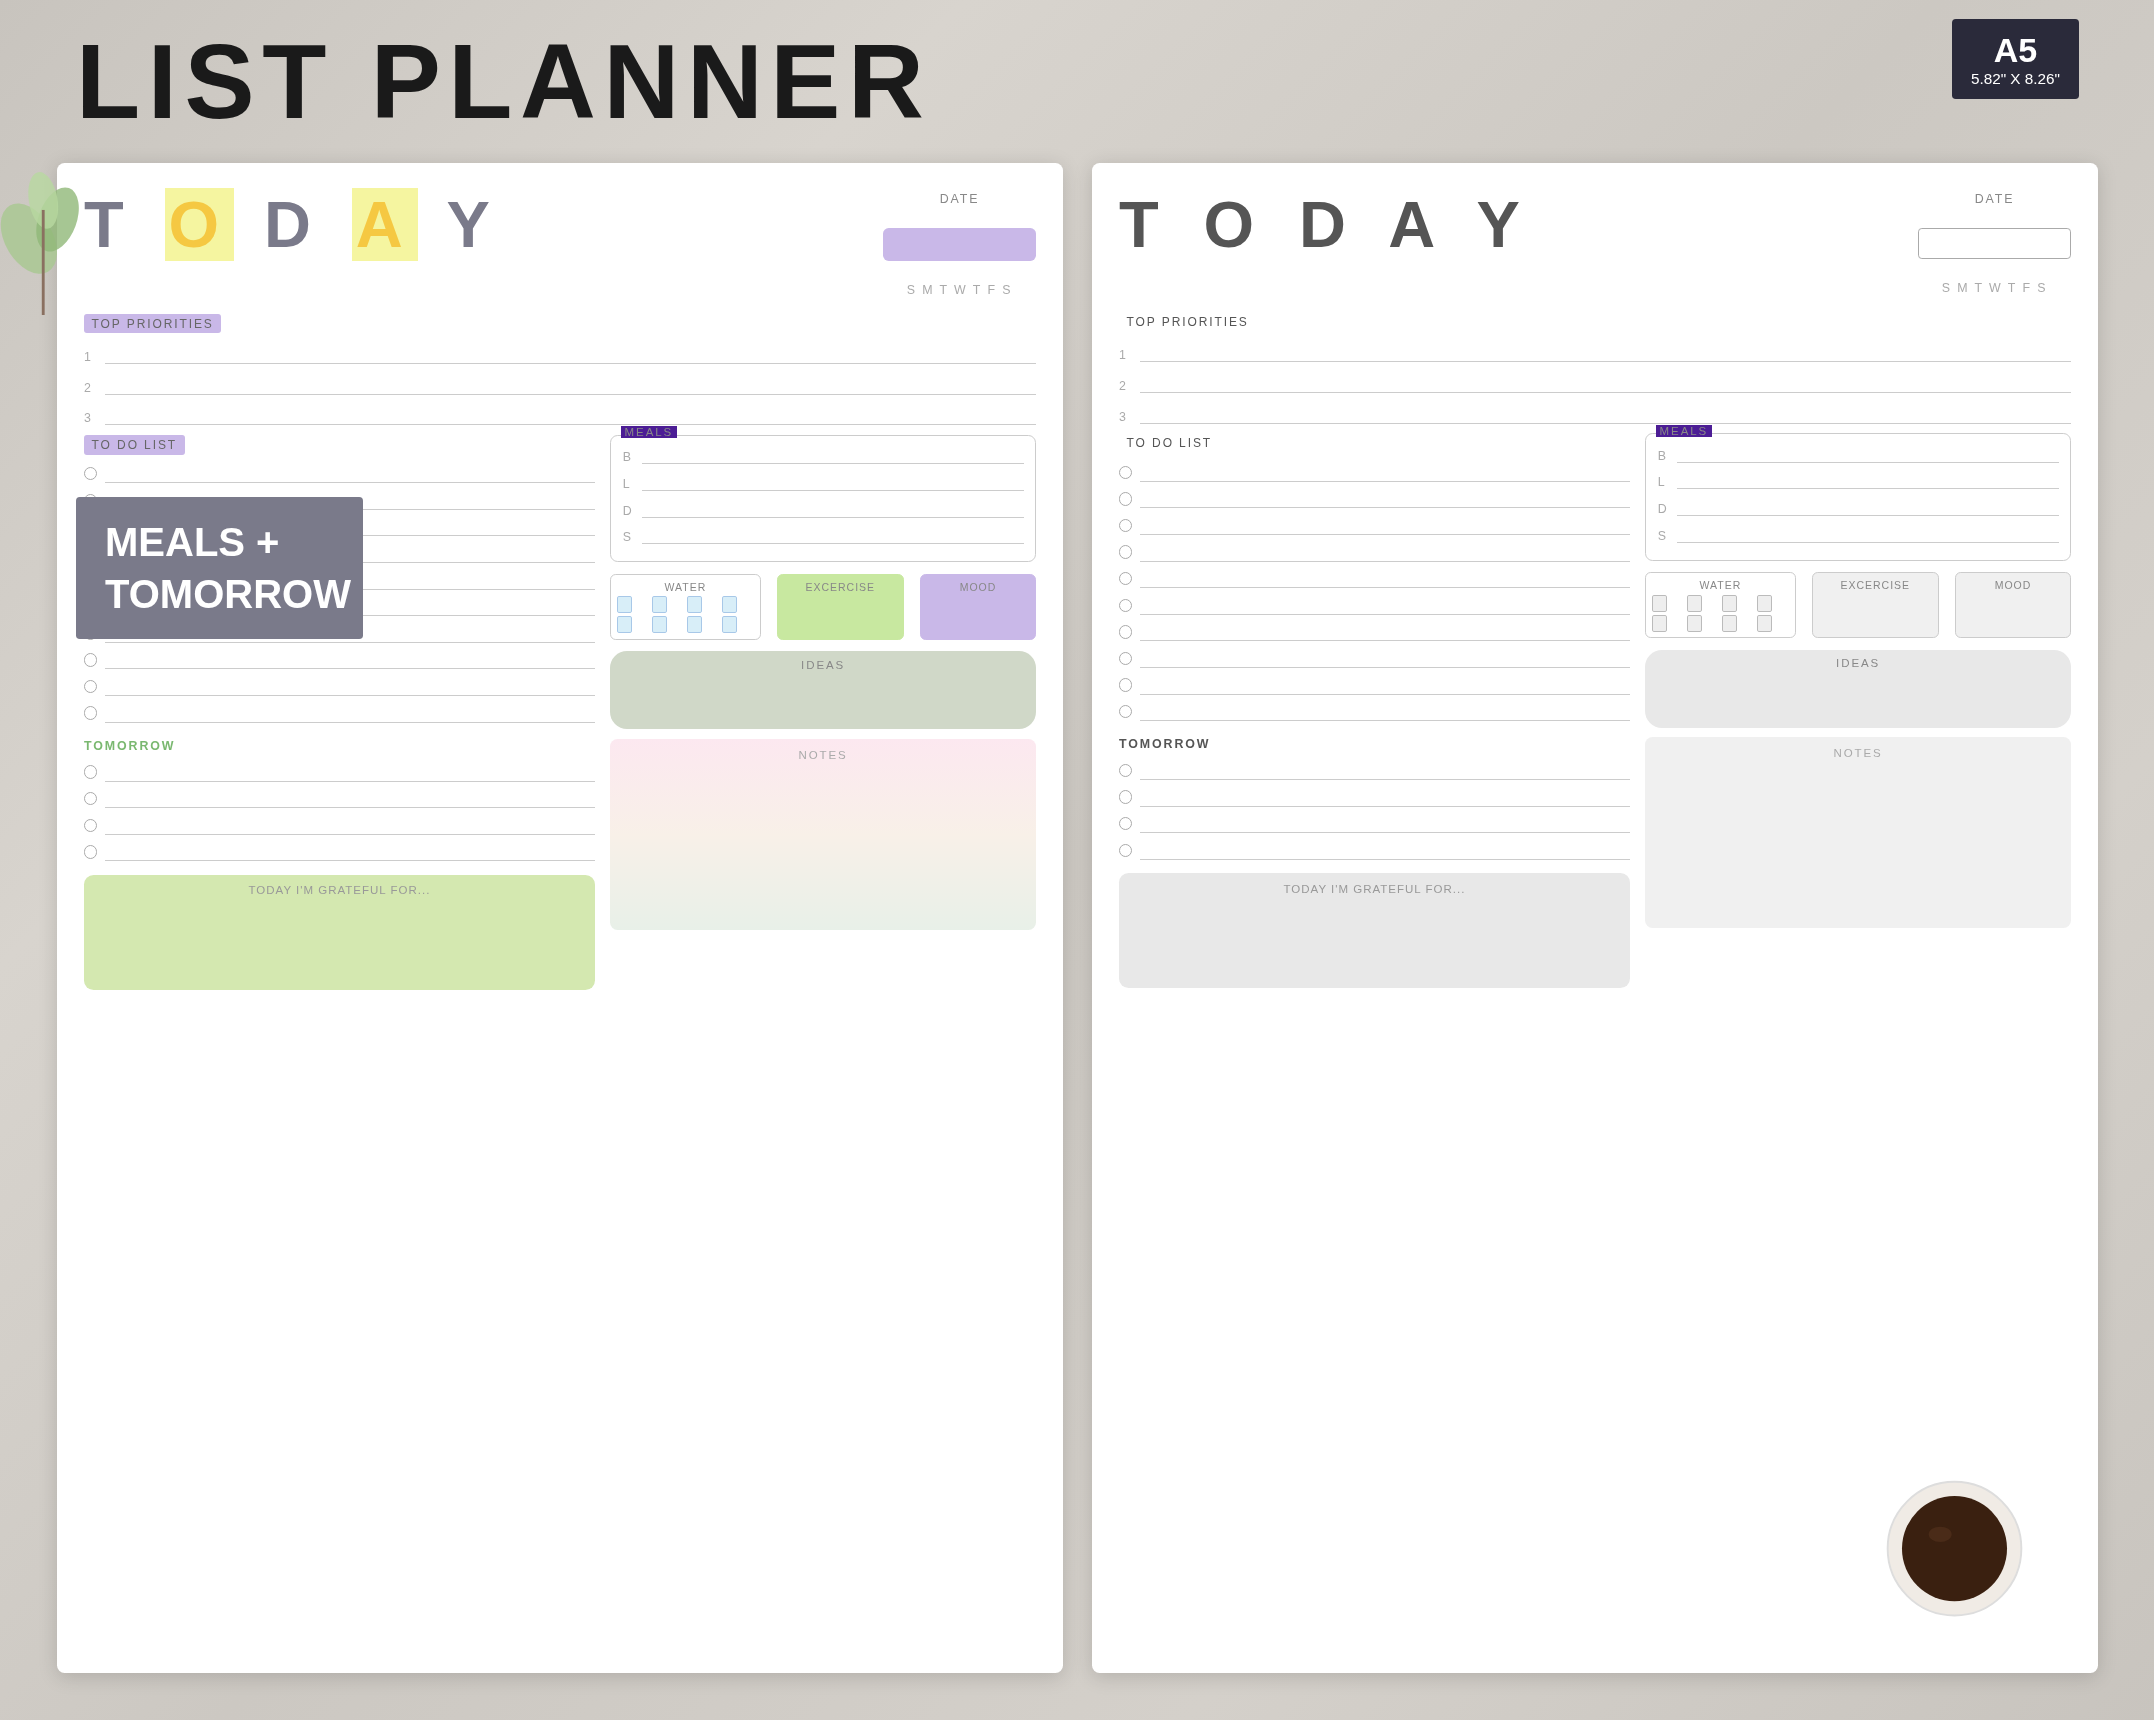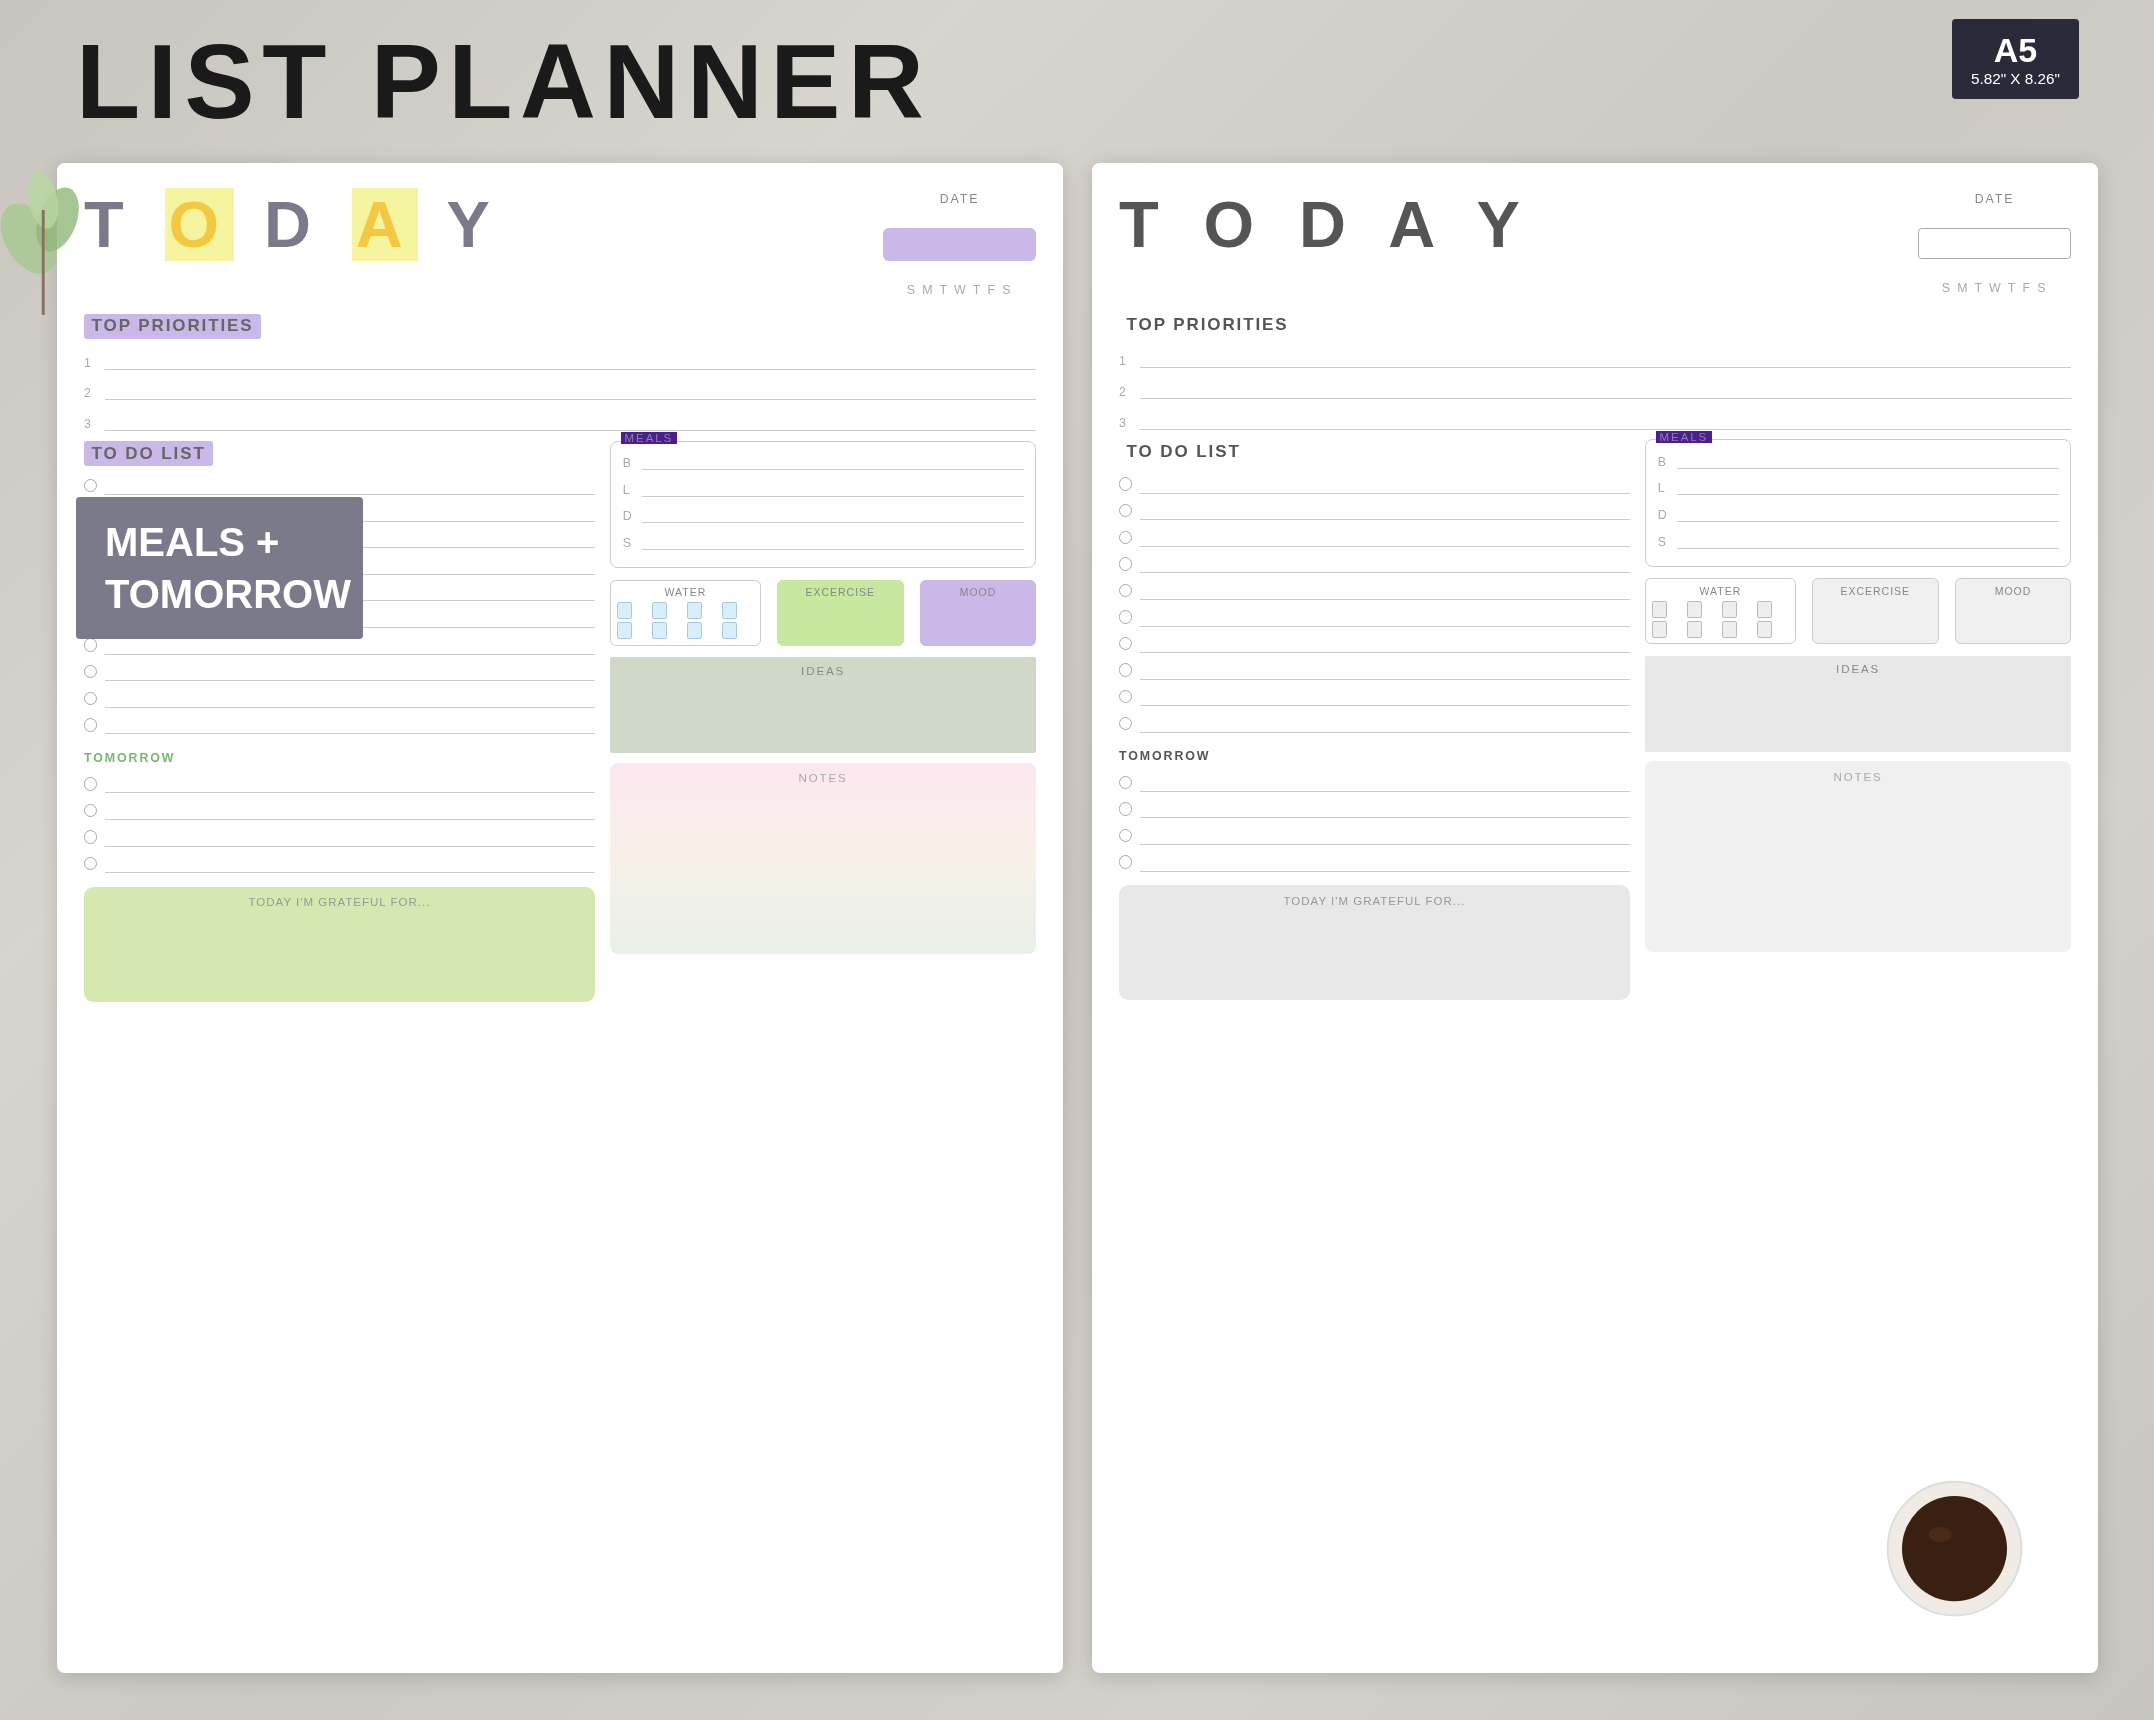--- a/index.html
+++ b/index.html
@@ -153,23 +153,23 @@
     .days-row {
       display: flex;
       gap: 9.6px;
       font-size: 12.4px;
       color: #aaa;
       letter-spacing: 1.9px;
     }
 
     
     .section-label {
-      font-size: 17px;
+      font-size: 12px;
       letter-spacing: 1.9px;
-      font-weight: bold;
+      font-weight: normal;
       margin-bottom: 9.6px;
       display: inline-block;
       padding: 2.9px 7.6px;
       border-radius: 2.9px;
     }
 
     .pastel .section-label { background: #c9b8e8; color: #666; }
     .grayscale .section-label { color: #555; background: none; }
 
     .numbered-line {
@@ -329,25 +329,25 @@
     .wem-label {
       font-size: 10.5px;
       letter-spacing: 1px;
       color: #888;
       text-align: center;
       margin-bottom: 1.9px;
     }
 
     
     .ideas-box {
-      border-radius: 2px;
+      border-radius: 17px;
       padding: 7.6px;
       margin-bottom: 9.6px;
       text-align: center;
-      height: 96px;
+      height: 78px;
       position: relative;
     }
 
     .pastel .ideas-box { background: #d0d8c8; }
     .grayscale .ideas-box { background: #e8e8e8; }
 
     .ideas-label {
       font-size: 11.5px;
       letter-spacing: 1.9px;
       color: #888;

